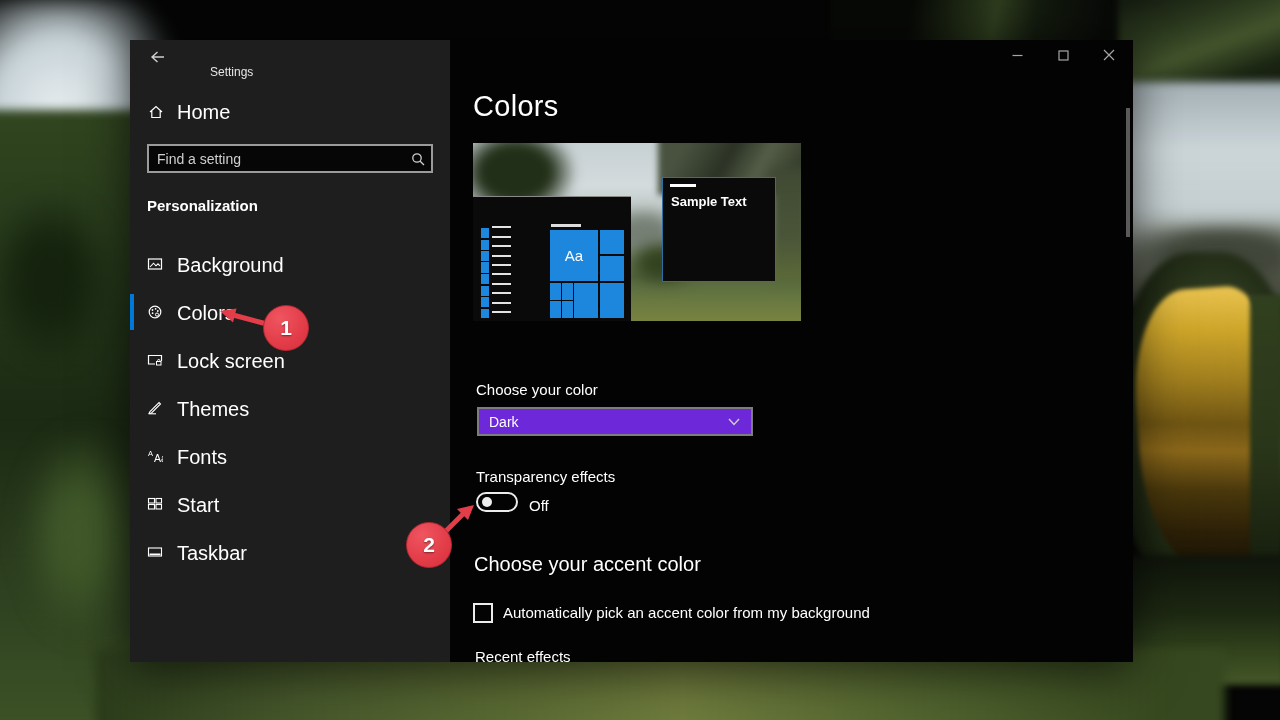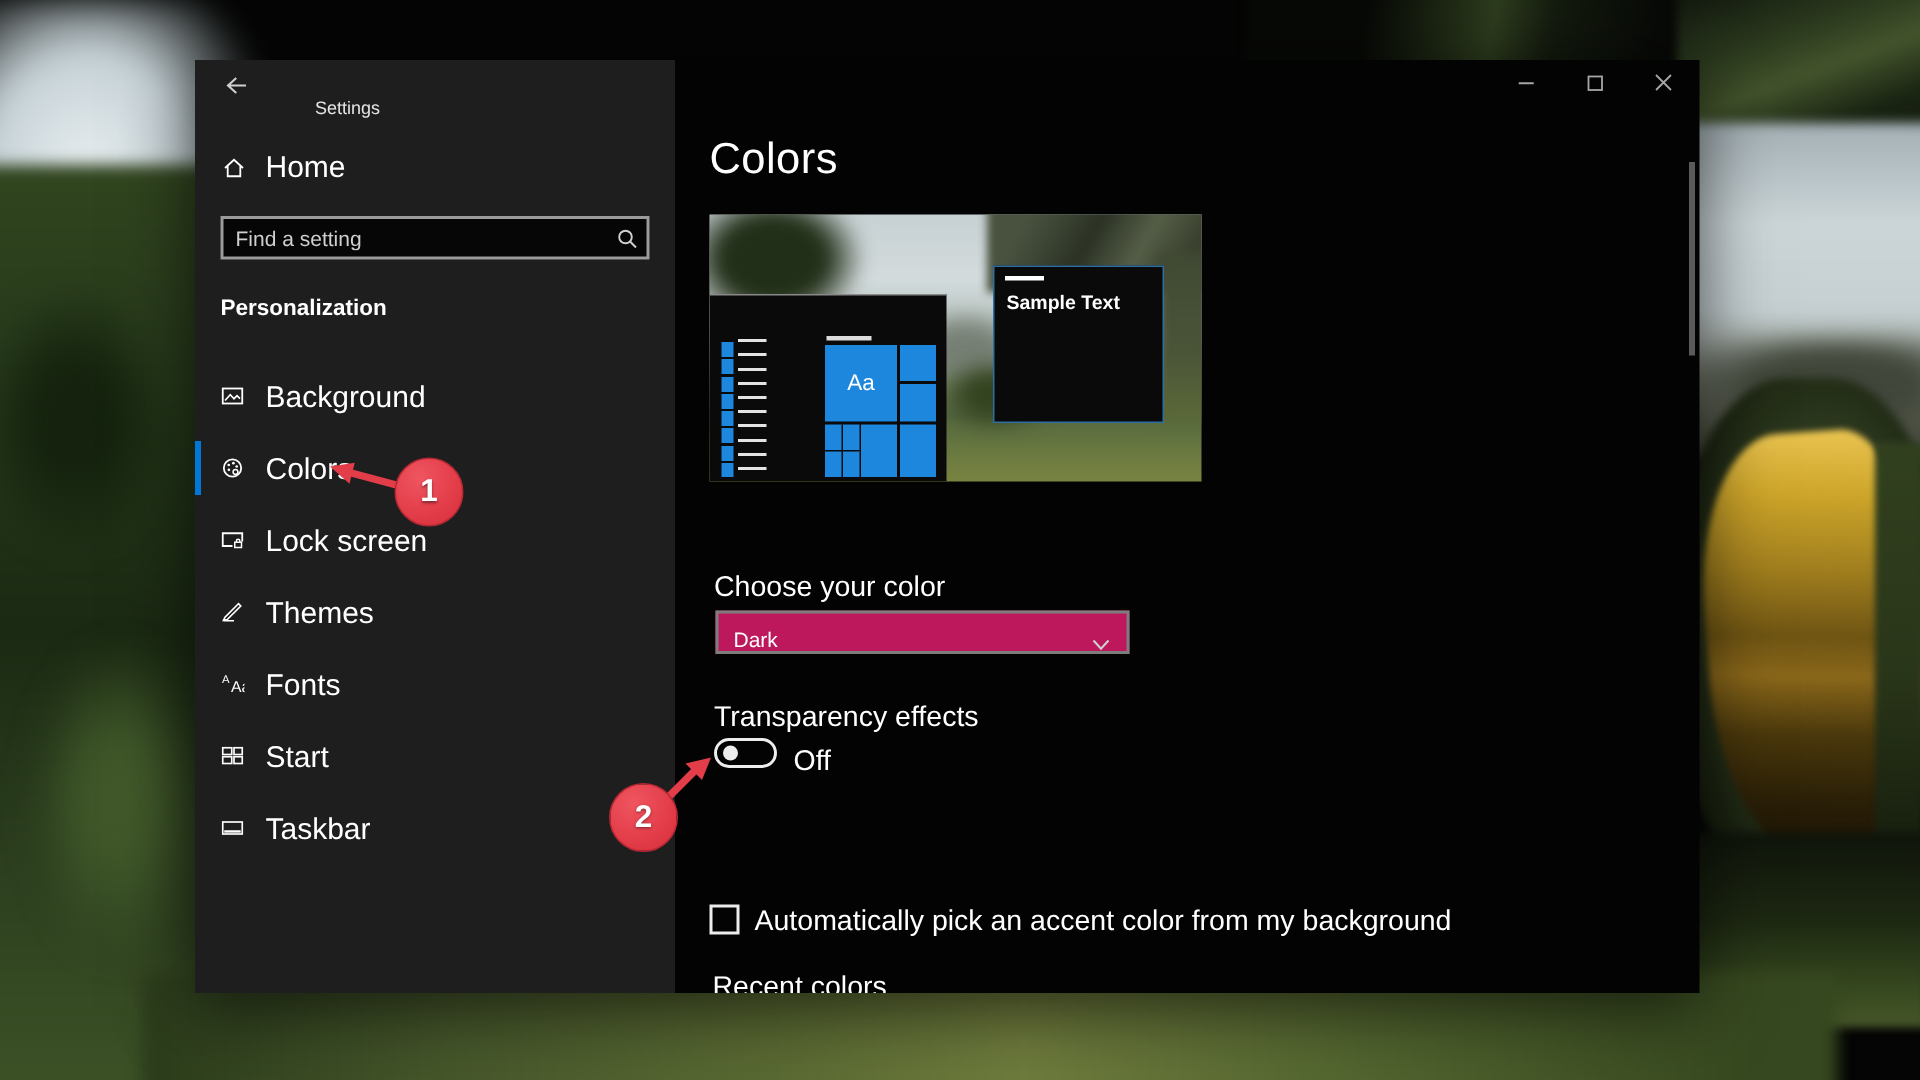--- a/index.html
+++ b/index.html
@@ -106,24 +106,24 @@
   #pv-tile-sm { left:77px; top:86px; width:23px; height:35px;
     background:linear-gradient(#0a0a0a,#0a0a0a) 11px 0/1px 100% no-repeat,
                linear-gradient(#0a0a0a,#0a0a0a) 0 17px/100% 1px no-repeat, #1d86dd; }
   #pv-tile-mid { left:101px; top:86px; width:24px; height:35px; background:#1d86dd; }
   #pv-tile-right { left:127px; top:86px; width:24px; height:35px; background:#1d86dd; }
 
   #pv-sample { left:189px; top:34px; width:114px; height:105px; background:#0a0a0a; border:1px solid #2d6fa3; }
   #pv-sample-bar { left:7px; top:6px; width:26px; height:3px; background:#fff; }
   #pv-sample-text { left:8px; top:16px; font-size:13px; color:#fff;font-weight:bold; }
 
-  .field-label { font-size:19px; color:#fff; }
+  .field-label { font-size:15px; color:#fff; }
   #choose-color-label { left:346px; top:341px; }
-  #dropdown { left:347px; top:367px; width:276px; height:29px; background:#be185d;
-    border:2px solid #7d7d7d; display:flex; align-items:flex-end; }
+  #dropdown { left:347px; top:367px; width:276px; height:29px; background:#6d28d9;
+    border:2px solid #7d7d7d; display:flex; align-items:center; }
   #dropdown-value { flex:1; padding-left:10px; font-size:14px; color:#fff; }
   #dropdown-chevron { width:34px; display:flex; justify-content:center; }
 
   #trans-label { left:346px; top:428px; }
   #toggle { left:346px; top:452px; width:42px; height:20px; border:2px solid #ededed; border-radius:11px; background:transparent; }
   #toggle-knob { left:4px; top:3px; width:10px; height:10px; border-radius:50%; background:#ededed; }
   #off-label { left:399px; top:457px; }
 
   #accent-heading { left:344px; top:513px; font-size:20px; color:#fff; }
   #auto-checkbox { left:343px; top:563px; width:20px; height:20px; border:2px solid #ececec; background:transparent; }
@@ -309,23 +309,24 @@
       </svg>
     </span>
   </div>
 
   <div id="trans-label" class="abs field-label">Transparency effects</div>
   <div id="toggle" class="abs">
     <div id="toggle-knob" class="abs"></div>
   </div>
   <div id="off-label" class="abs field-label">Off</div>
 
+  <div id="accent-heading" class="abs">Choose your accent color</div>
   <div id="auto-checkbox" class="abs"></div>
   <div id="auto-label" class="abs field-label">Automatically pick an accent color from my background</div>
-  <div id="recent-heading" class="abs field-label">Recent colors</div>
+  <div id="recent-heading" class="abs field-label">Recent effects</div>
 
   <div id="scrollbar" class="abs"></div>
 </div>
 
 <svg id="arrows" class="abs">
   <path d="M263 323 L233 315" stroke="#e23d49" stroke-width="5" stroke-linecap="round" fill="none"></path>
   <polygon points="220,311 236.5,308.5 233,322.5" fill="#e23d49"></polygon>
   <path d="M447 530 L463 514" stroke="#e23d49" stroke-width="5" stroke-linecap="round" fill="none"></path>
   <polygon points="474,505 468,520 457,509" fill="#e23d49"></polygon>
 </svg>

